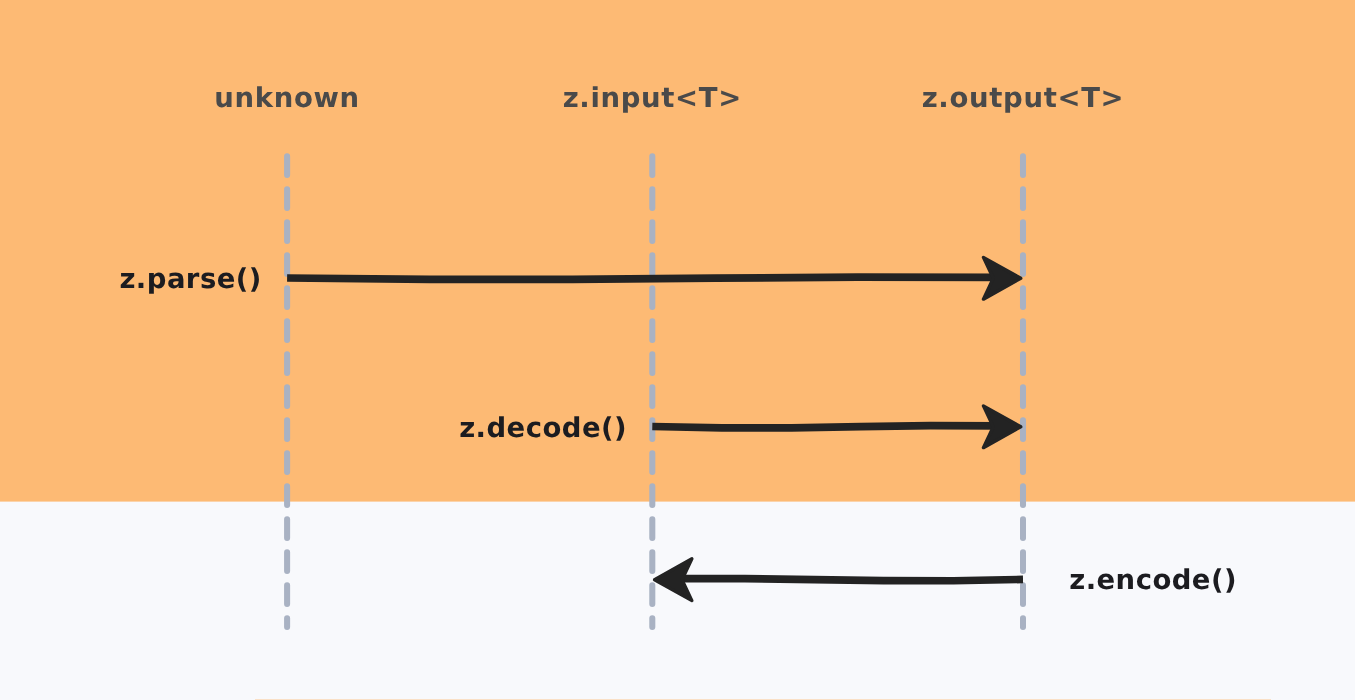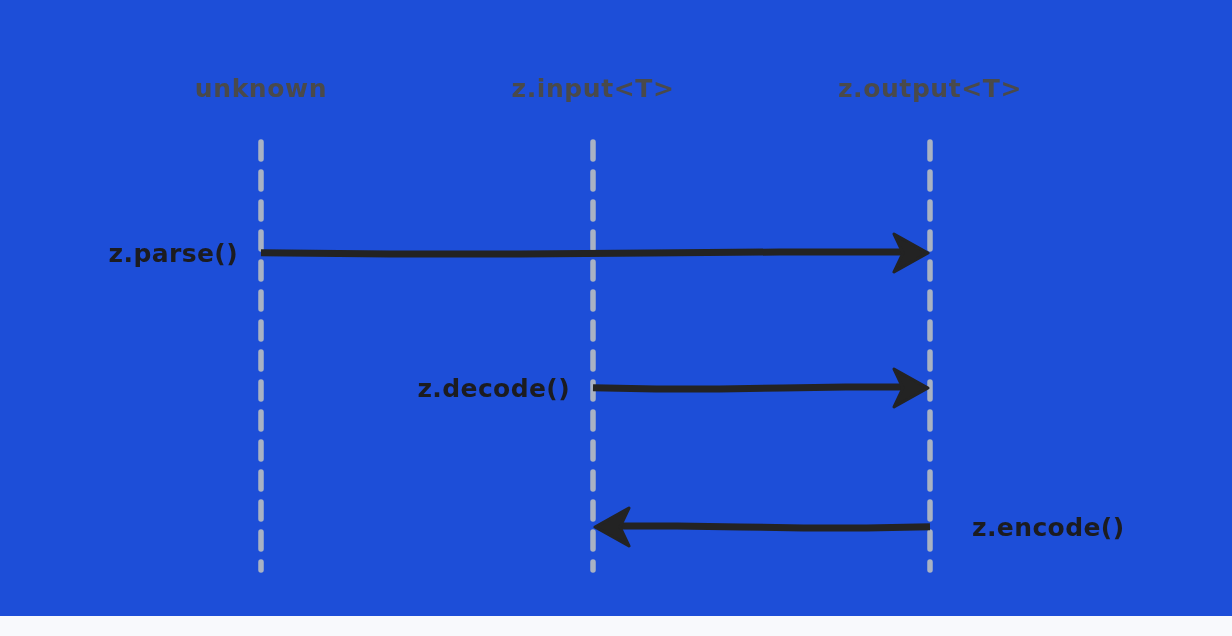--- a/index.html
+++ b/index.html
@@ -10,22 +10,22 @@
   body {
     width: 1232px;
     height: 636px;
     background: #f8f9fc;
     font-family: "DejaVu Sans", sans-serif;
     overflow: hidden;
   }
   #diagram-root {
     position: relative;
     width: 1232px;
-    height: 616px;
-    background: #1d4ed8;
+    height: 456px;
+    background: #fdba74;
   }
   #diagram-svg {
     position: absolute;
     left: 0;
     top: 0;
     width: 1232px;
     height: 636px;
     display: block;
   }
   .participant-label {

